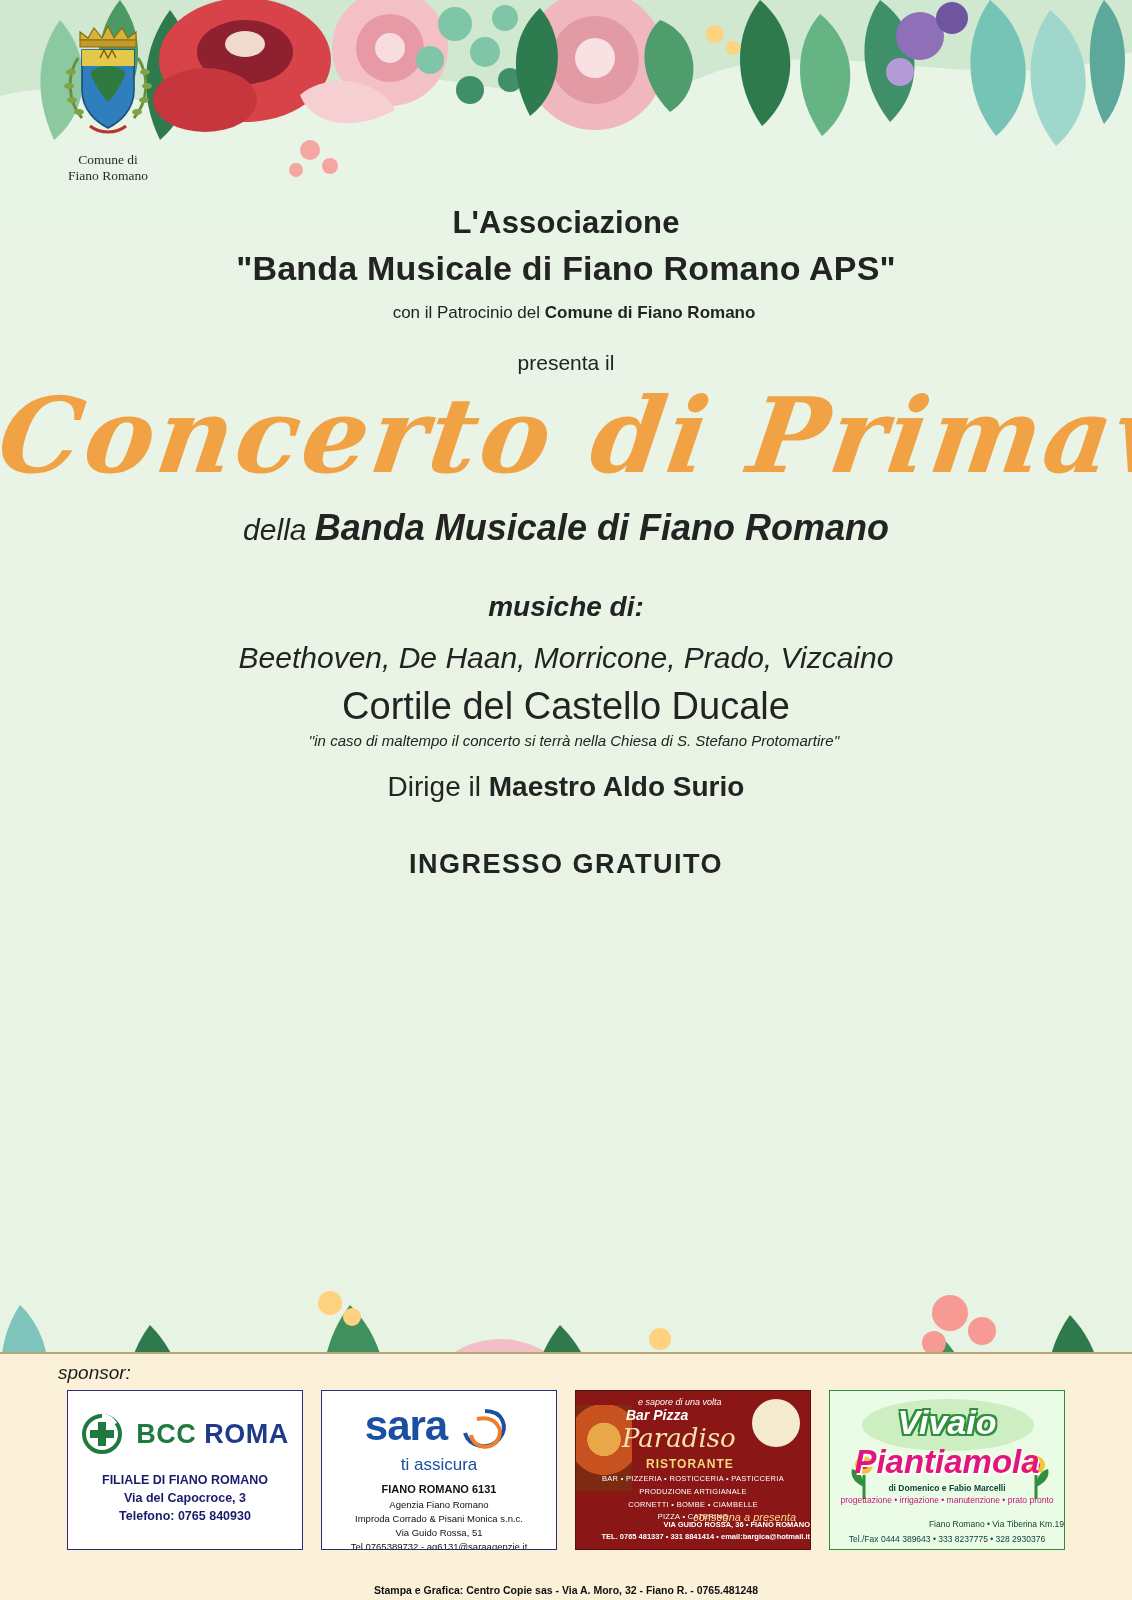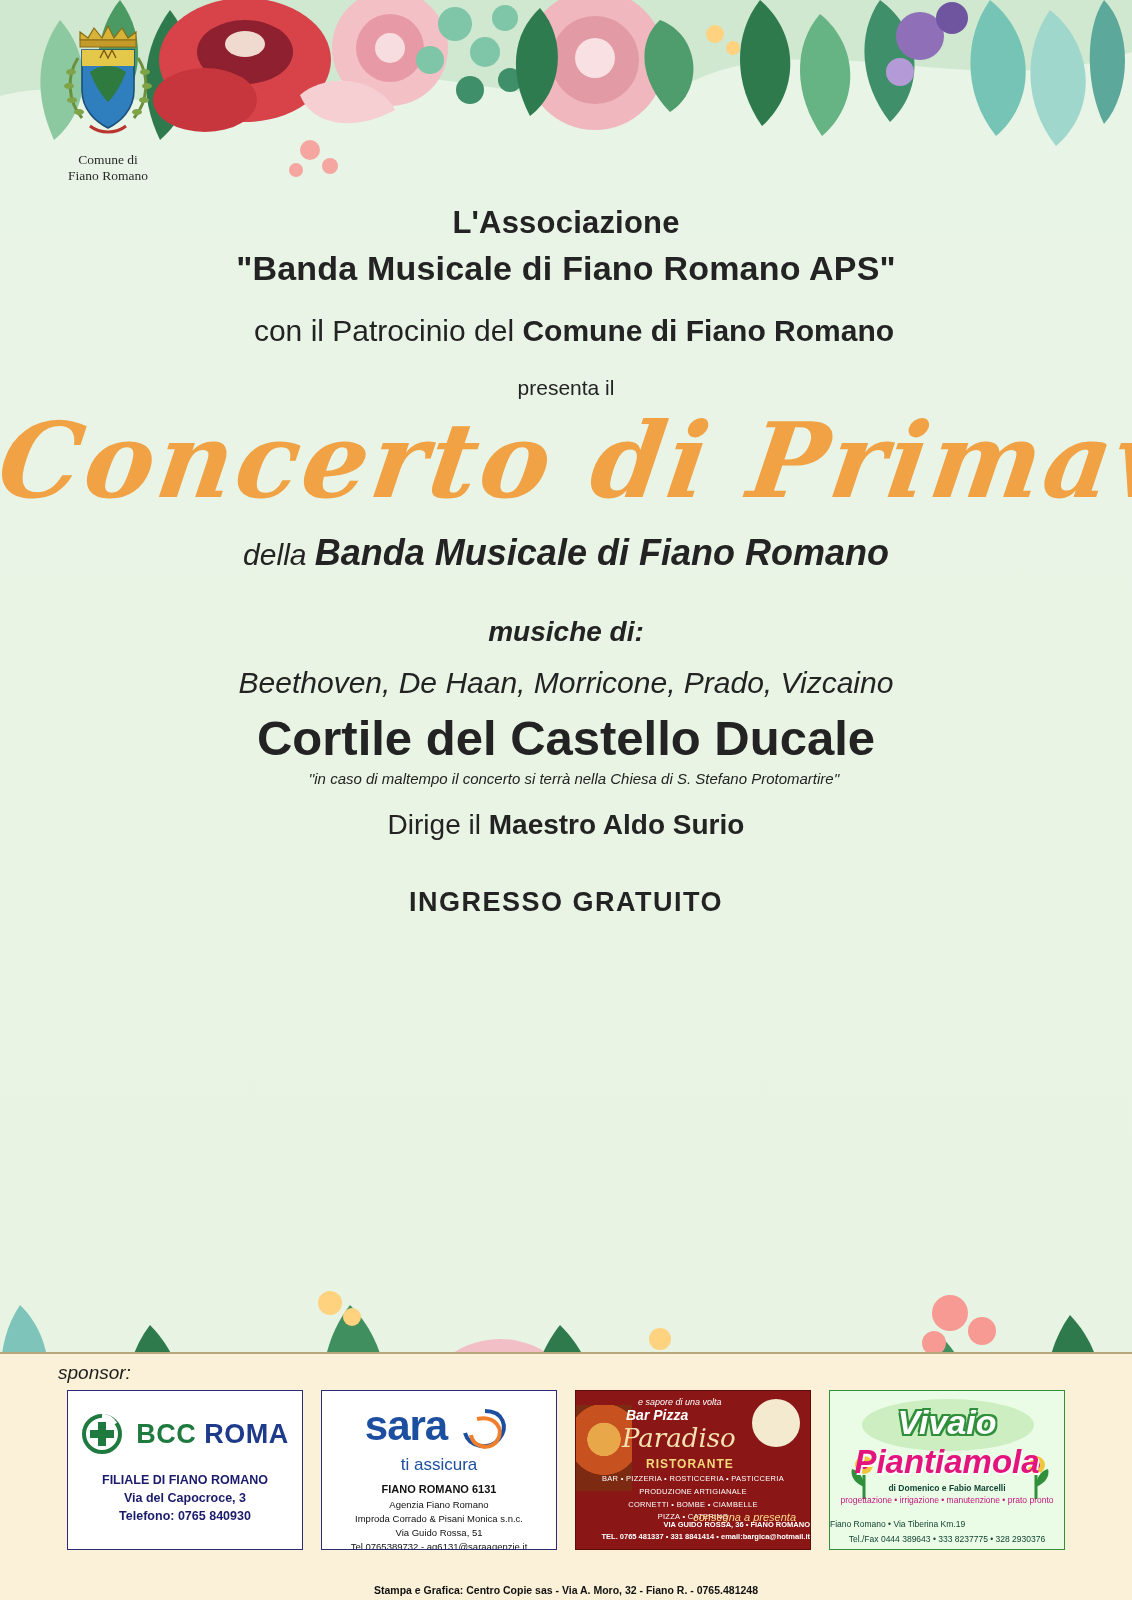--- a/index.html
+++ b/index.html
@@ -37,21 +37,21 @@
     position: absolute; left: 0; top: 205px; width: 100%;
     z-index: 5; text-align: center; color: #232323;
   }
   .assoc1 {
     font-size: 31px; font-weight: bold; letter-spacing: .2px;
   }
   .assoc2 {
     font-size: 34px; font-weight: bold; margin-top: 8px; letter-spacing: .2px;
   }
   .patro {
-    margin-top: 26px; font-size: 30px; padding-left: 16px;
+    margin-top: 15px; font-size: 17px; padding-left: 16px;
   }
   .patro b { font-weight: bold; }
   .presenta {
     margin-top: 28px; font-size: 21px;
   }
 
   
   .script-wrap {
     position: relative; height: 150px; margin-top: -14px;
   }
@@ -75,21 +75,21 @@
   .musiche {
     margin-top: 42px; font-size: 28px; font-weight: bold; font-style: italic;
   }
   .composers {
     margin-top: 18px; font-size: 30px; font-style: italic;
   }
   .datetime {
     margin-top: 52px; font-size: 50px; font-weight: bold; letter-spacing: .5px;
   }
   .venue {
-    margin-top: 10px; font-size: 49px; font-weight: bold;
+    margin-top: 10px; font-size: 38px; font-weight: normal;
   }
   .rain-note {
     margin-top: 4px; font-size: 15px; font-style: italic; padding-left: 16px;
   }
   .conductor {
     margin-top: 22px; font-size: 28px;
   }
   .conductor b { font-weight: bold; }
   .free {
     margin-top: 46px; font-size: 27px; font-weight: bold; letter-spacing: 1.5px;
@@ -145,21 +145,21 @@
   
   .viv-wrap { position: relative; width: 100%; height: 100%; }
   .viv-vivaio { position: absolute; top: 12px; left: 0; width: 100%; text-align: center;
      font-size: 34px; font-weight: bold; font-style: italic; color: #fff;
      text-shadow: 2px 2px 0 #2f8f3a, -2px 2px 0 #2f8f3a, 2px -2px 0 #2f8f3a, -2px -2px 0 #2f8f3a; }
   .viv-pia { position: absolute; top: 52px; left: 0; width: 100%; text-align: center;
      font-size: 33px; font-weight: bold; font-style: italic; color: #e4147f;
      text-shadow: 1.5px 1.5px 0 #fff; }
   .viv-own { position: absolute; top: 92px; left: 0; width: 100%; text-align: center; font-size: 8.5px; color: #143; font-weight: bold; }
   .viv-serv { position: absolute; top: 104px; left: 0; width: 100%; text-align: center; font-size: 8.5px; color: #c2157a; }
-  .viv-addr { position: absolute; bottom: 18px; left: 0; width: 100%; text-align: left; font-size: 8.5px; color: #143; line-height: 1.5; }
+  .viv-addr { position: absolute; bottom: 18px; left: 0; width: 100%; text-align: right; font-size: 8.5px; color: #143; line-height: 1.5; }
   .viv-tel { position: absolute; bottom: 5px; left: 0; width: 100%; text-align: center; font-size: 8.5px; color: #143; }
 
   .printer {
     position: absolute; bottom: 4px; left: 0; width: 100%;
     text-align: center; font-size: 10.5px; font-weight: bold; color: #111;
   }
 </style>
 </head>
 <body>
 

